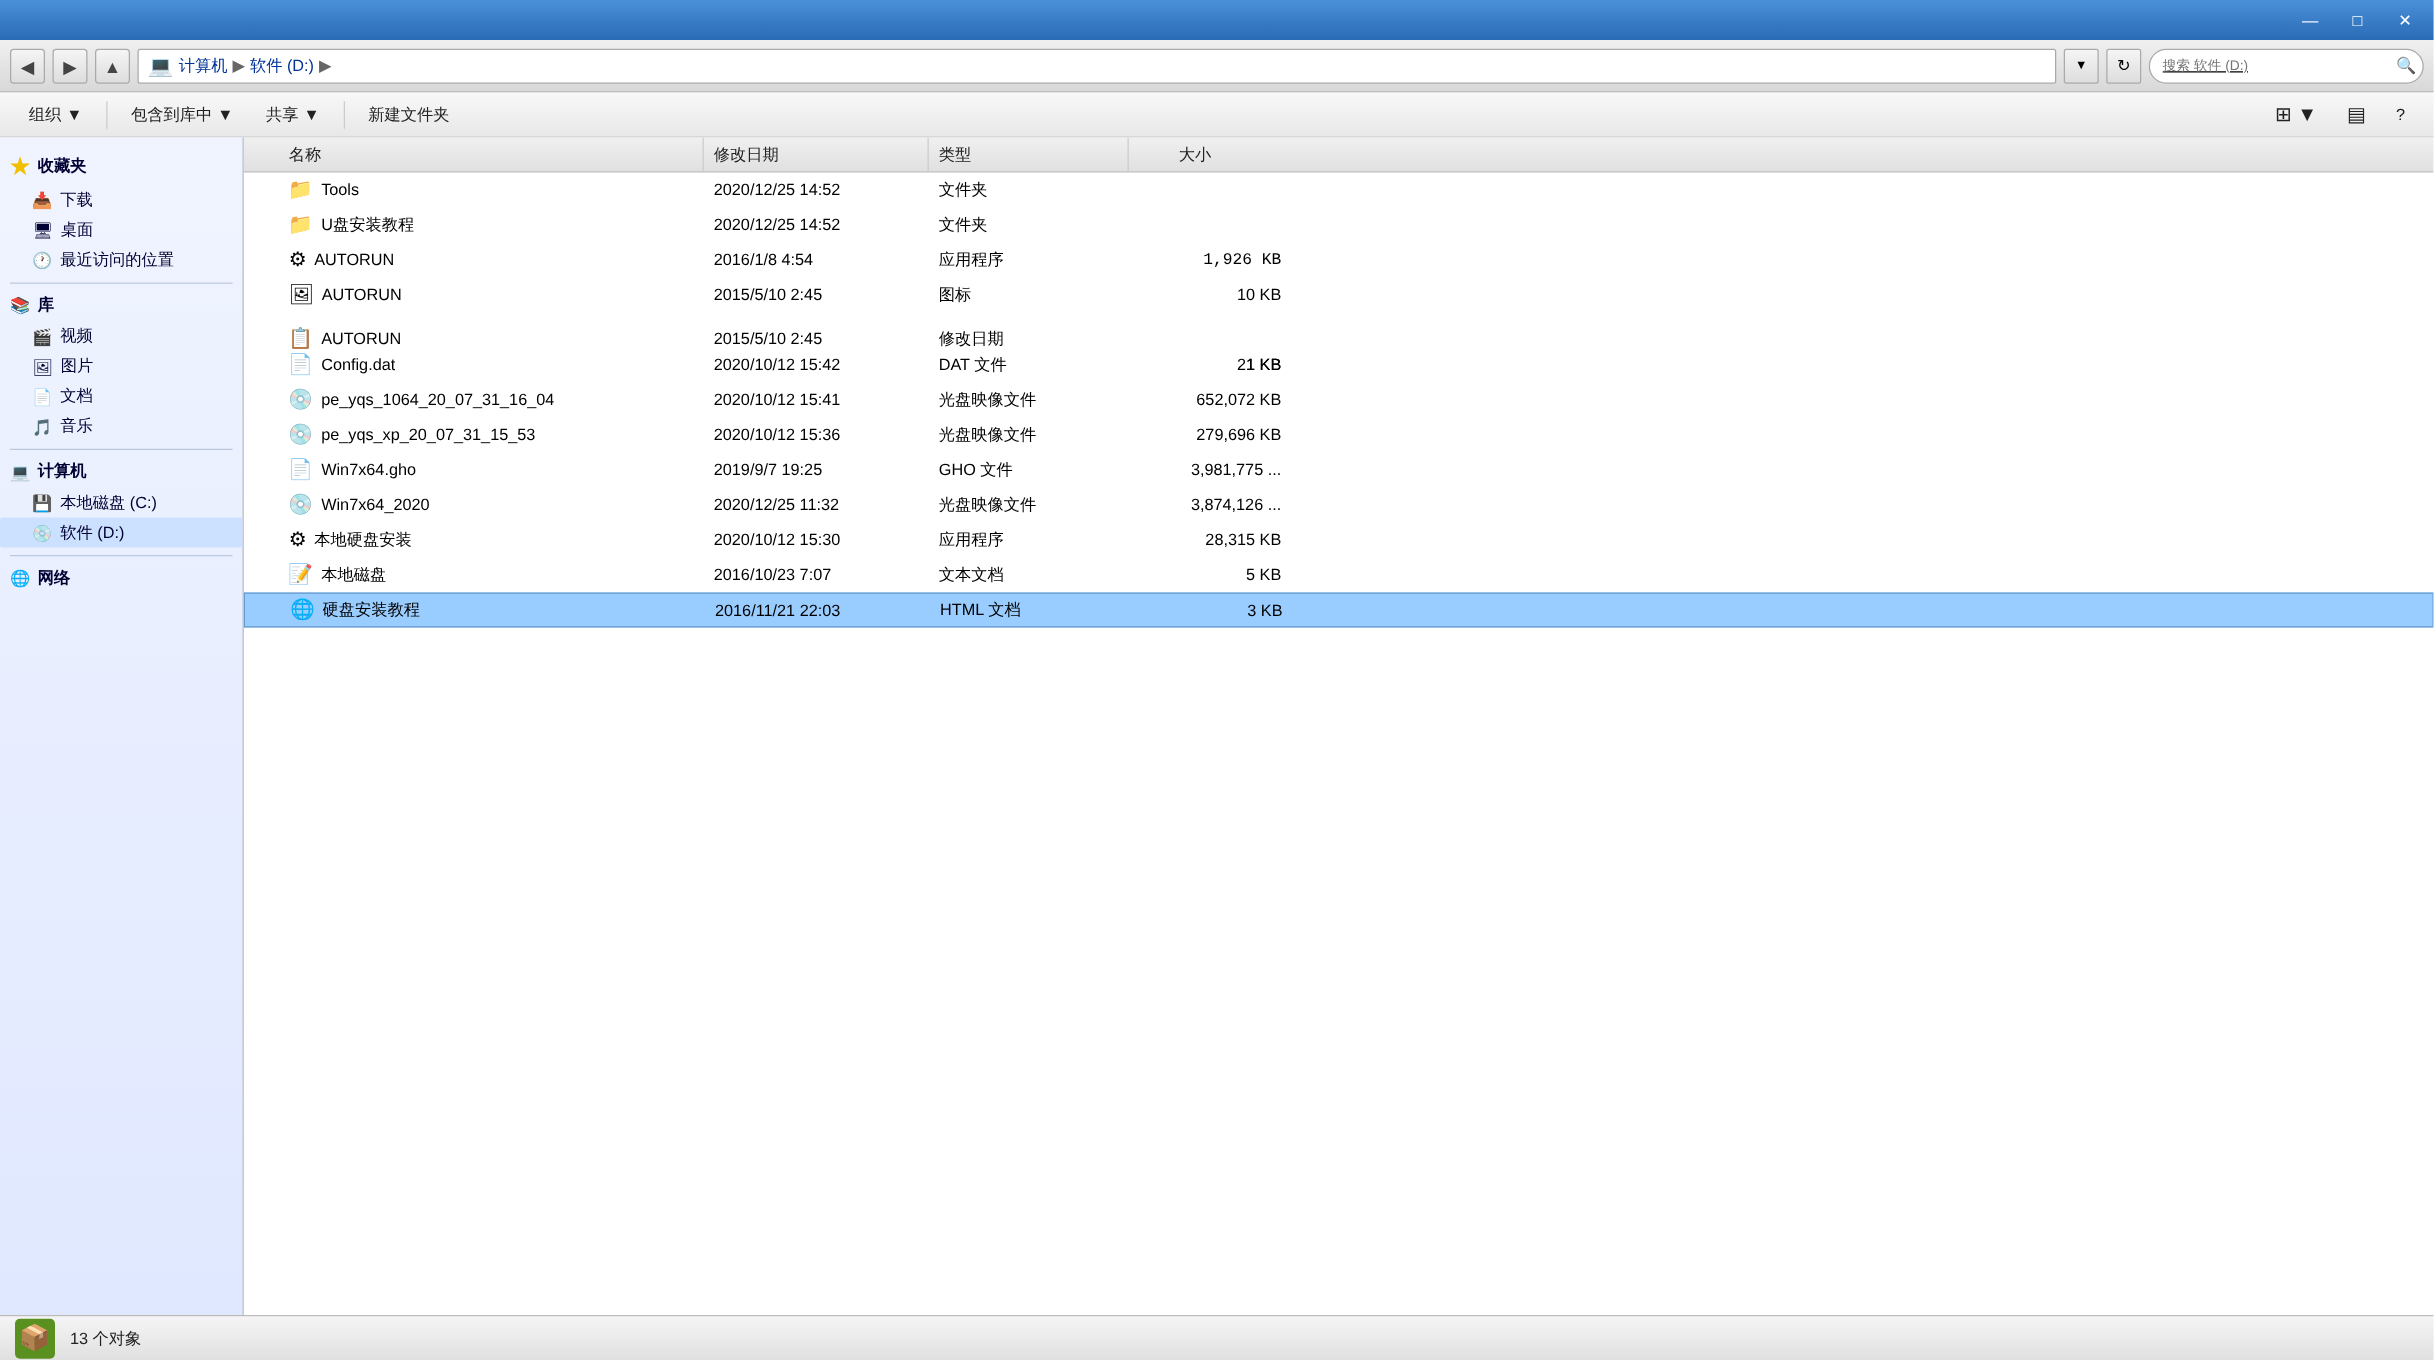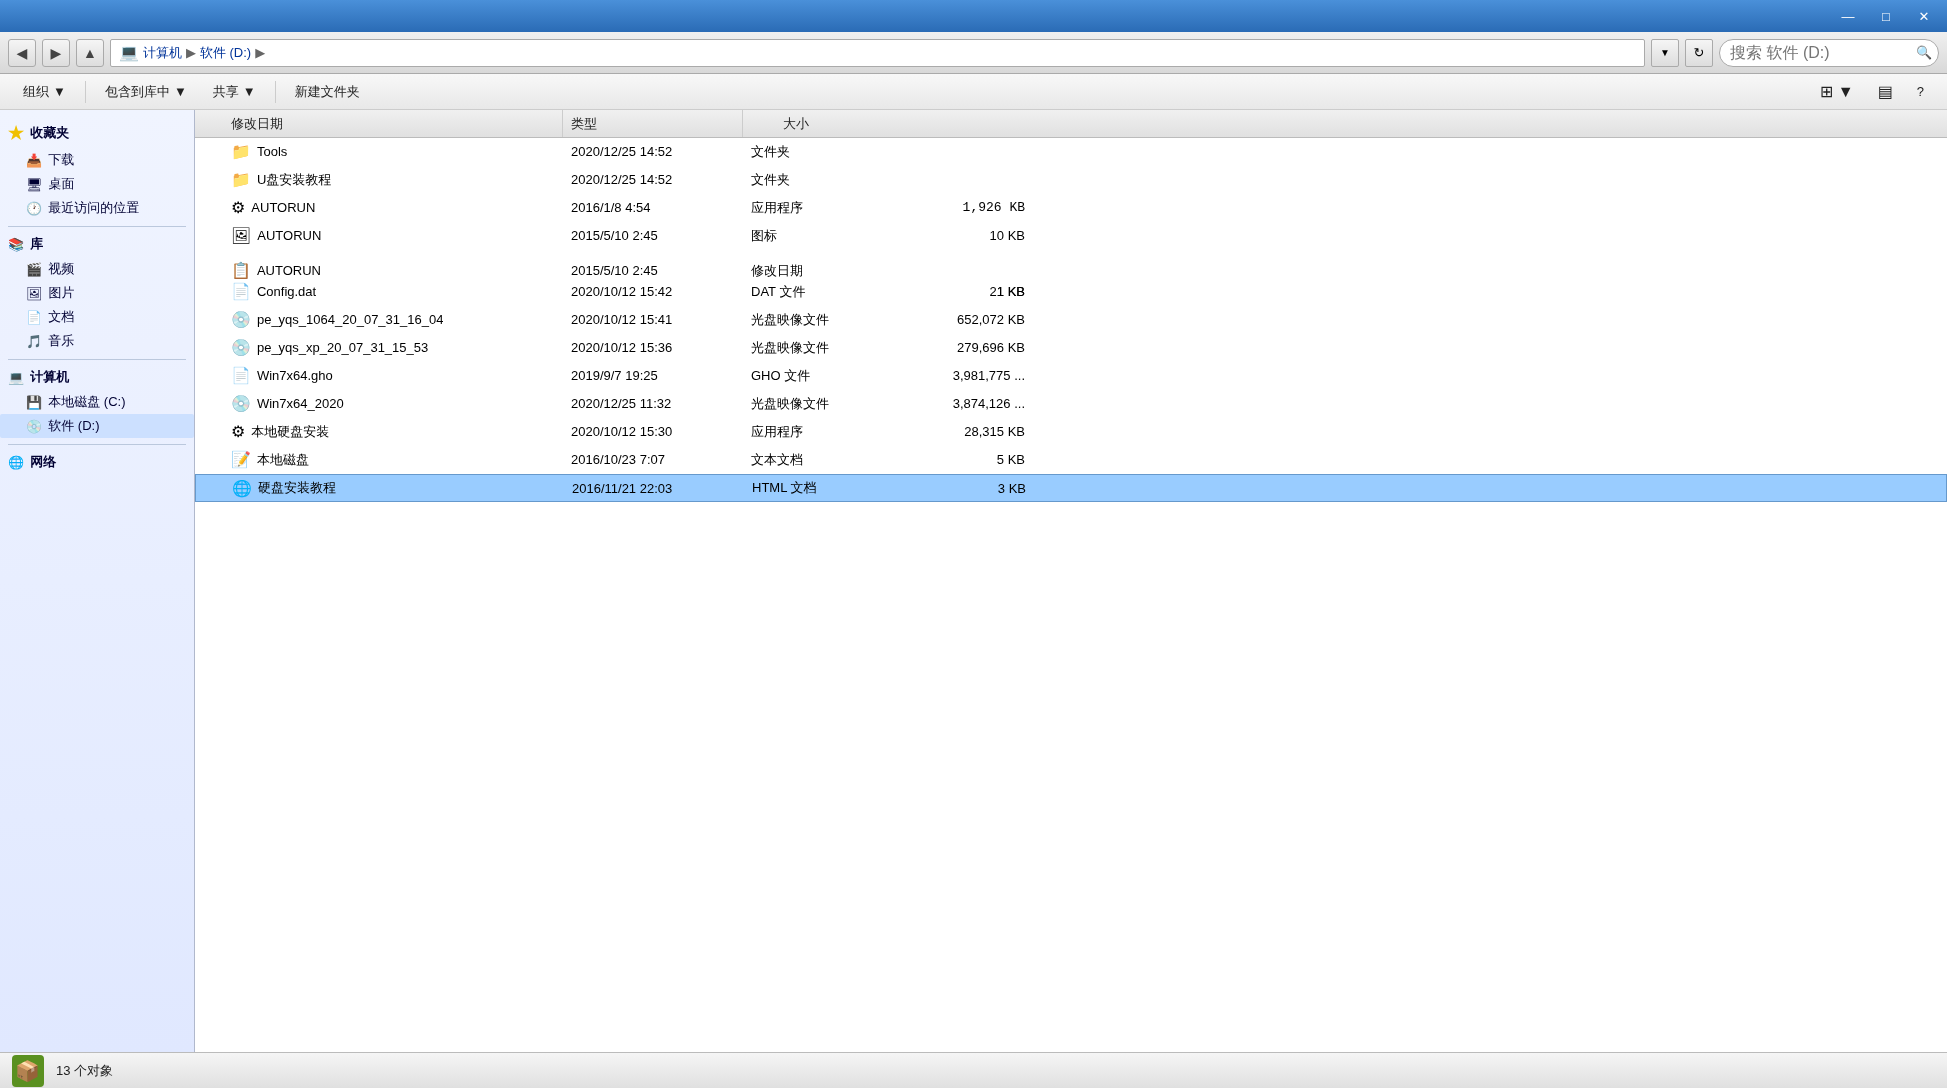--- a/index.html
+++ b/index.html
@@ -95,24 +95,25 @@
       align-items: center;
       justify-content: center;
       font-size: 13px;
     }
     .search-box {
       width: 220px;
       height: 28px;
       border: 1px solid #aaa;
       border-radius: 14px;
       padding: 0 30px 0 10px;
-      font-size: 16px;
+      font-size: 11px;
       background: white;
       outline: none;
       position: relative;
+      text-decoration: underline;
     }
     .search-wrap {
       position: relative;
       display: flex;
       align-items: center;
     }
     .search-icon-btn {
       position: absolute;
       right: 6px;
       background: none;
@@ -419,20 +420,21 @@
       <div class="sidebar-group-title">
         <span>🌐</span>
         <span>网络</span>
       </div>
     </div>
 
   </div>
 
   <div class="filelist-area">
     <div class="column-headers">
+      <div class="col-header">名称</div>
       <div class="col-header">修改日期</div>
       <div class="col-header">类型</div>
       <div class="col-header">大小</div>
     </div>
     <div class="file-rows" id="file-rows">
     <div class="file-row">
       <div class="file-cell">
         <span class="file-icon">📁</span>
         <span class="file-name">Tools</span>
       </div>

